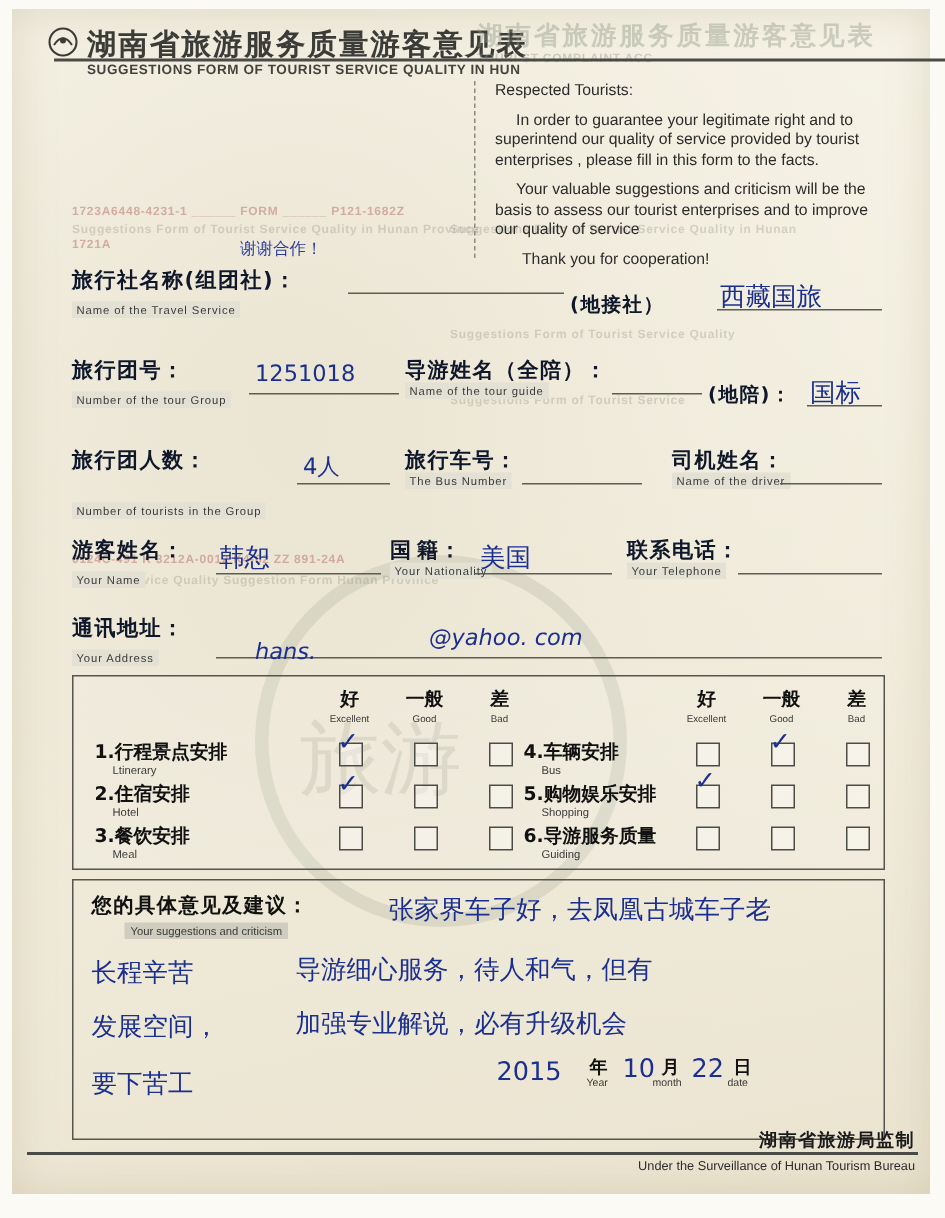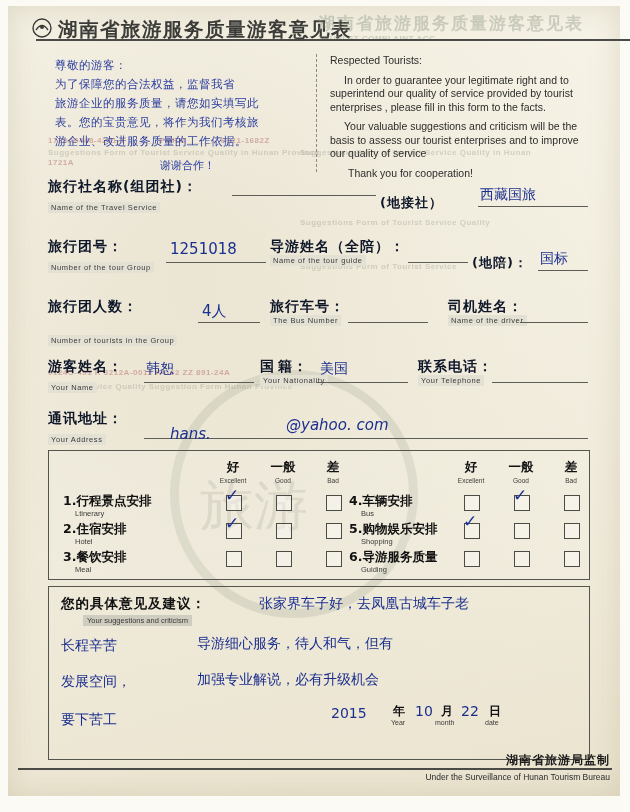--- a/index.html
+++ b/index.html
@@ -155,21 +155,21 @@
     border-bottom: 1px solid #5d5d57;
     height: 0;
   }
   .hand {
     position: absolute;
     font-family: "DejaVu Sans", sans-serif;
     color: #1b2f8f;
     white-space: nowrap;
   }
   .hand-md { font-size: 15px; }
-  .hand-lg { font-size: 14px; }
+  .hand-lg { font-size: 17px; }
   .hand-it { font-style: italic; }
   
   #rating {
     position: absolute;
     left: 18px; top: 400px;
     width: 540px; height: 128px;
     border: 1px solid #55554f;
     background: rgba(255,255,255,0.10);
   }
   .rate-head {
@@ -314,31 +314,25 @@
   <div id="hdr-band">
     <svg id="hdr-logo" viewBox="0 0 20 20">
       <circle cx="10" cy="10" r="9" fill="none" stroke="#3b3b38" stroke-width="1.4"></circle>
       <path d="M4 12 Q10 3 16 12" fill="none" stroke="#3b3b38" stroke-width="1.4"></path>
       <circle cx="10" cy="9" r="2" fill="#3b3b38"></circle>
     </svg>
     <div id="hdr-title-cn">湖南省旅游服务质量游客意见表</div>
     <div id="hdr-ghost">湖南省旅游服务质量游客意见表</div>
     <div id="hdr-ghost2">TOURI ST COMPLAINT ACC</div>
     <div id="hdr-rule"></div>
+    <div id="hdr-title-en">SUGGESTIONS FORM OF TOURIST SERVICE QUALITY IN HUN</div>
   </div>
 
   <div id="frame">
 
-    <div class="intro-cn">
-      <span class="ln">尊敬的游客：</span>
-      <span class="ln">为了保障您的合法权益，监督我省</span>
-      <span class="ln">旅游企业的服务质量，请您如实填写此</span>
-      <span class="ln">表。您的宝贵意见，将作为我们考核旅</span>
-      <span class="ln">游企业、改进服务质量的工作依据。</span>
-    </div>
     <div class="intro-sign">谢谢合作！</div>
     <div class="divider-v"></div>
     <div class="intro-en">
       <p>Respected Tourists:</p>
       <p class="ind">In order to guarantee your legitimate right and to superintend our quality of service provided by tourist enterprises , please  fill  in this form to the facts.</p>
       <p class="ind">Your valuable suggestions and criticism will be the basis to assess our tourist enterprises and to improve our quality of service</p>
       <p class="ctr">Thank you for cooperation!</p>
     </div>
 
     <div class="row" style="top:128px;">

